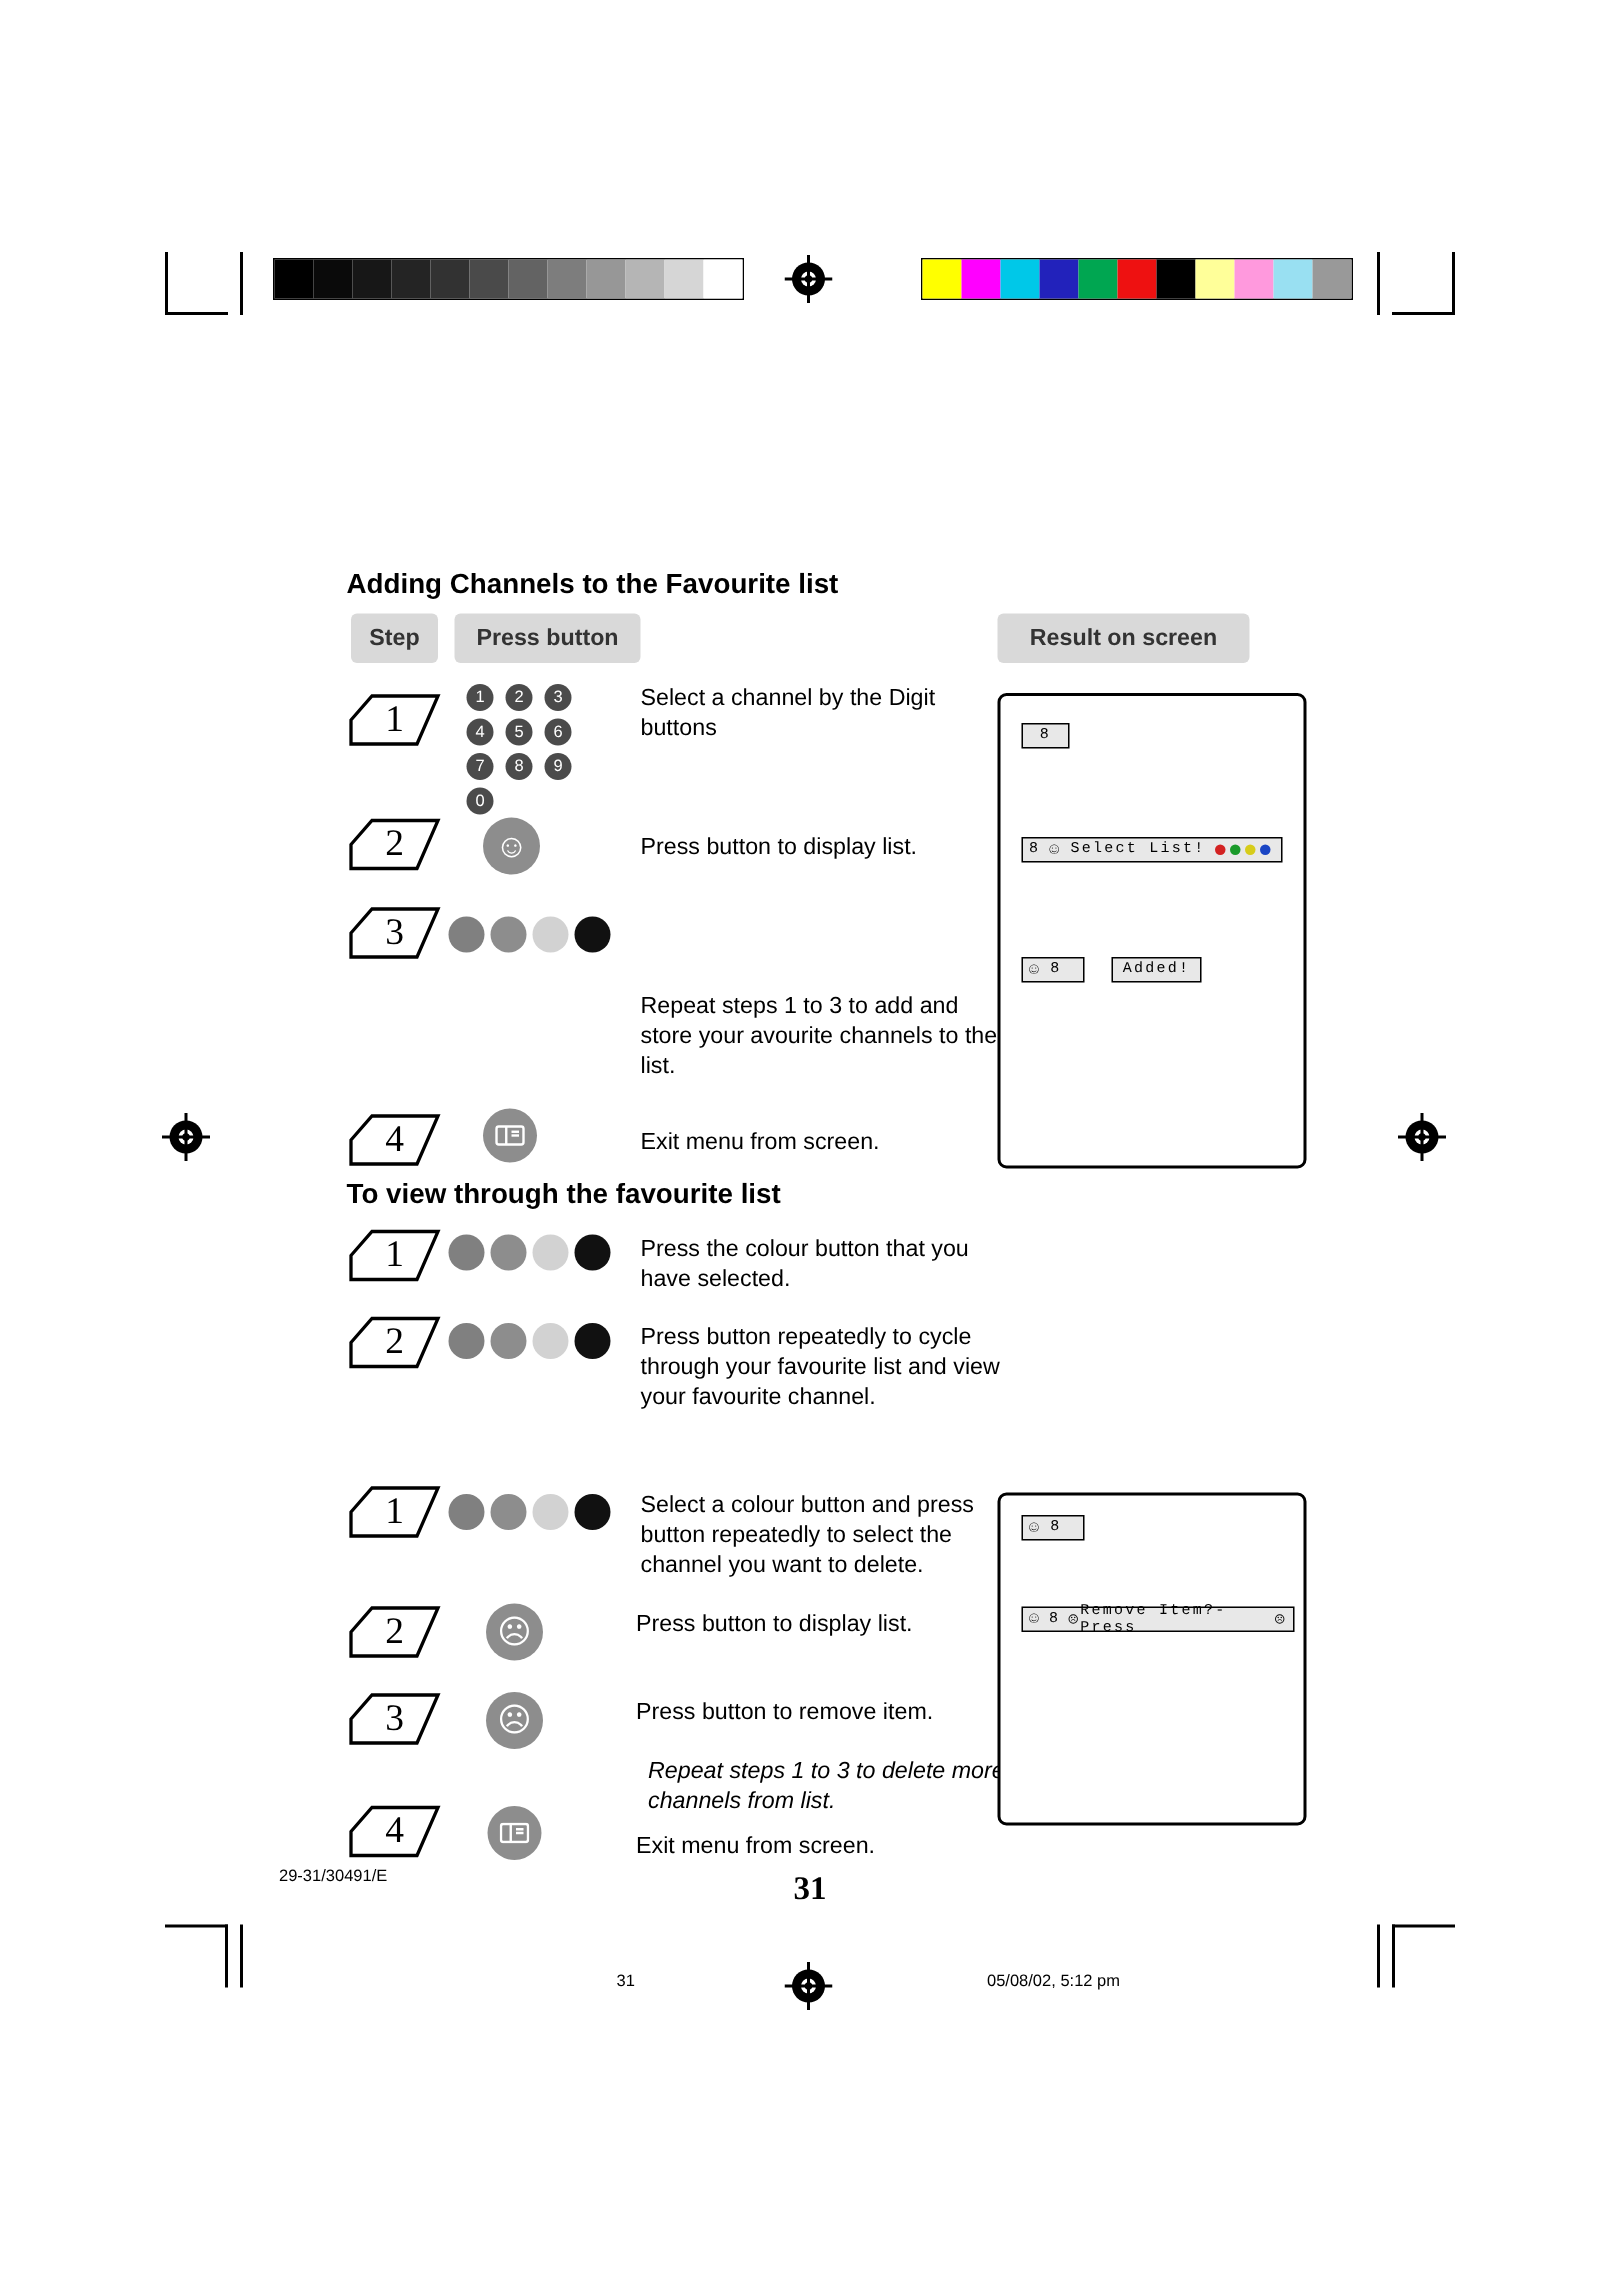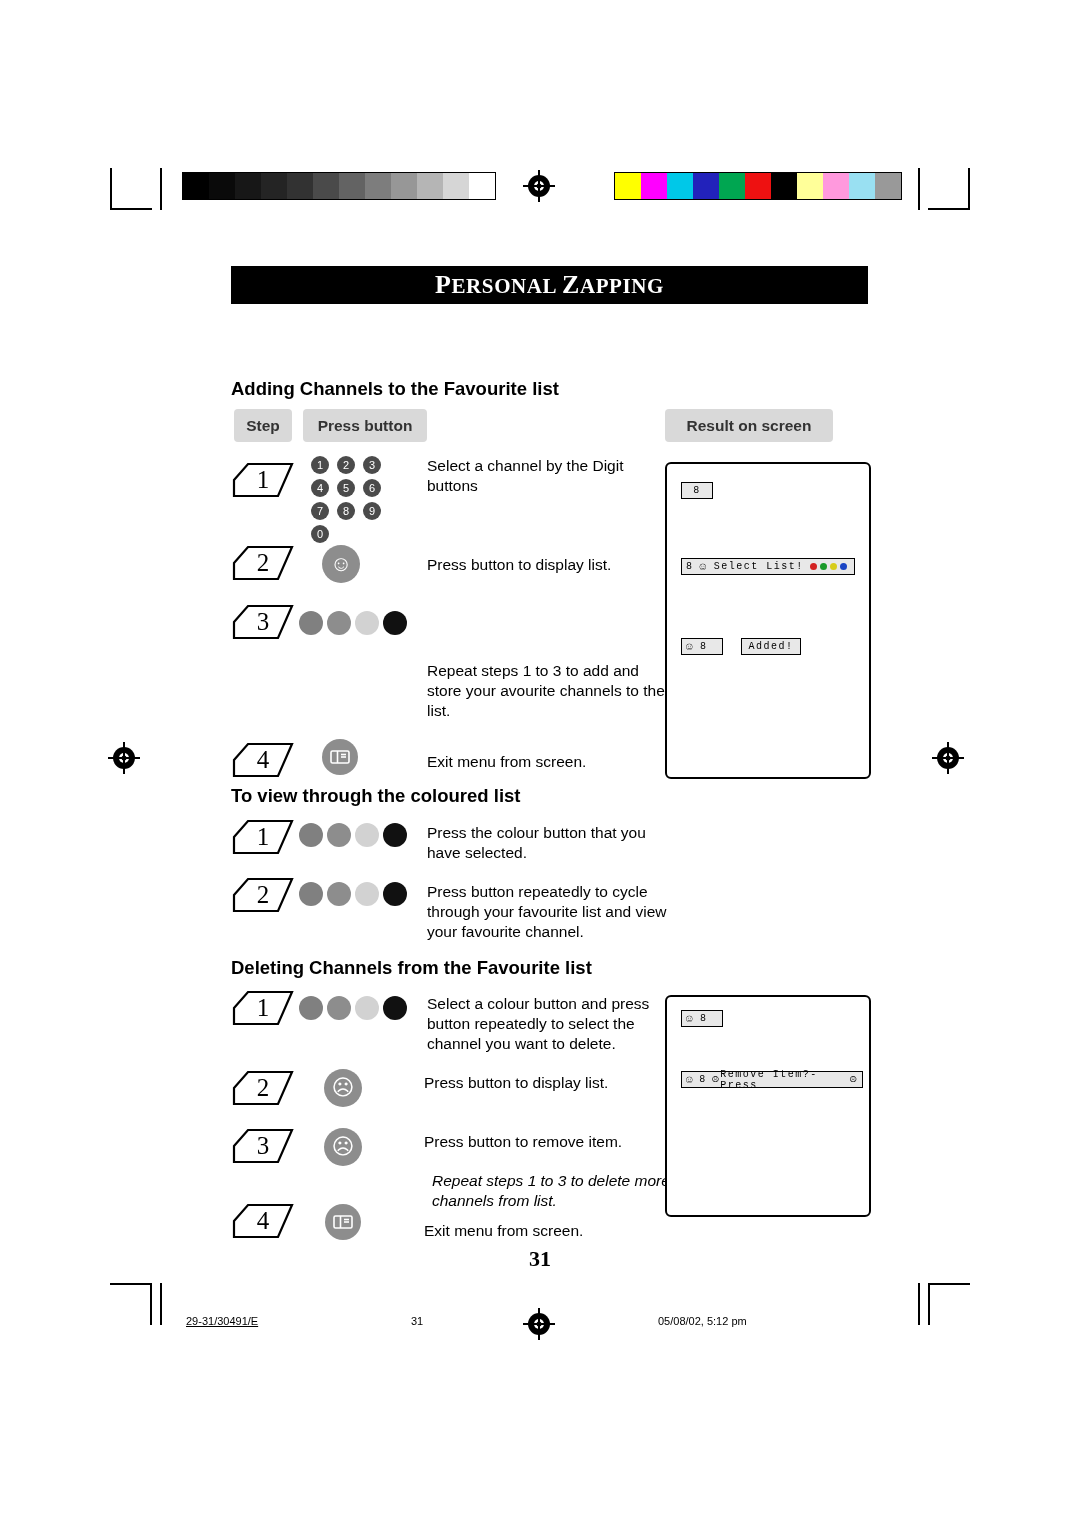--- a/index.html
+++ b/index.html
@@ -256,23 +256,20 @@
   </div>
   <div class="reg-target" style="left:523px;top:1308px;">
     <svg width="32" height="32" viewBox="0 0 32 32">
         <circle cx="16" cy="16" r="11" fill="#000"></circle>
         <circle cx="16" cy="16" r="5" fill="#fff"></circle>
         <circle cx="16" cy="16" r="2.5" fill="#000"></circle>
         <path d="M0 16 H32 M16 0 V32" stroke="#000" stroke-width="2"></path>
       </svg>
   </div>
 
-  <div class="title-bar">
-    <span><span class="cap">P</span>ERSONAL <span class="cap">Z</span>APPING</span>
-  </div>
 
 
   <div class="h2" style="left:231px;top:378px;">Adding Channels to the Favourite list</div>
 
   <div class="tab" style="left:234px;top:409px;width:58px;">Step</div>
   <div class="tab" style="left:303px;top:409px;width:124px;">Press button</div>
   <div class="tab" style="left:665px;top:409px;width:168px;">Result on screen</div>
 
   <div class="diamond" style="left:232px;top:460px;">
     <svg width="62" height="40" viewBox="0 0 62 40">
@@ -364,21 +361,21 @@
     <div class="osd" style="left:14px;top:174px;width:42px;">
       <span style="font-size:11px;">☺</span>
       <span class="sep"></span>
       <span>8</span>
     </div>
     <div class="osd" style="left:74px;top:174px;width:60px;justify-content:center;">
       <span>Added!</span>
     </div>
   </div>
 
-  <div class="h2" style="left:231px;top:785px;">To view through the coloured list</div>
+  <div class="h2" style="left:231px;top:785px;">To view through the favourite list</div>
 
   <div class="diamond" style="left:232px;top:817px;">
     <svg width="62" height="40" viewBox="0 0 62 40">
         <path d="M2 20 L16 4 L60 4 L46 36 L2 36 Z" fill="none" stroke="#000" stroke-width="2.2"></path>
       </svg>
     <div class="num">1</div>
   </div>
   <div class="dots" style="left:299px;top:823px;">
     <span style="background:#808080"></span>
     <span style="background:#8d8d8d"></span>
@@ -394,21 +391,20 @@
     <div class="num">2</div>
   </div>
   <div class="dots" style="left:299px;top:882px;">
     <span style="background:#808080"></span>
     <span style="background:#8d8d8d"></span>
     <span style="background:#d2d2d2"></span>
     <span style="background:#111111"></span>
   </div>
   <div class="instr" style="left:427px;top:882px;width:252px;">Press button repeatedly to cycle through your favourite list and view your favourite channel.</div>
 
-  <div class="h2" style="left:231px;top:957px;">Deleting Channels from the Favourite list</div>
 
   <div class="diamond" style="left:232px;top:988px;">
     <svg width="62" height="40" viewBox="0 0 62 40">
         <path d="M2 20 L16 4 L60 4 L46 36 L2 36 Z" fill="none" stroke="#000" stroke-width="2.2"></path>
       </svg>
     <div class="num">1</div>
   </div>
   <div class="dots" style="left:299px;top:996px;">
     <span style="background:#808080"></span>
     <span style="background:#8d8d8d"></span>
@@ -470,17 +466,17 @@
       <span class="sep"></span>
       <span style="font-size:11px;">☹</span>
       <span>Remove Item?- Press</span>
       <span class="sep"></span>
       <span style="font-size:11px;">☹</span>
     </div>
   </div>
 
   <div class="pagenum">31</div>
 
-  <div class="footer-text" style="left:186px;top:1315px;text-decoration:underline;">29-31/30491/E</div>
+  <div class="footer-text" style="left:186px;top:1245px;">29-31/30491/E</div>
   <div class="footer-text" style="left:411px;top:1315px;">31</div>
   <div class="footer-text" style="left:658px;top:1315px;">05/08/02, 5:12 pm</div>
 
 </div>
 
 </body></html>

